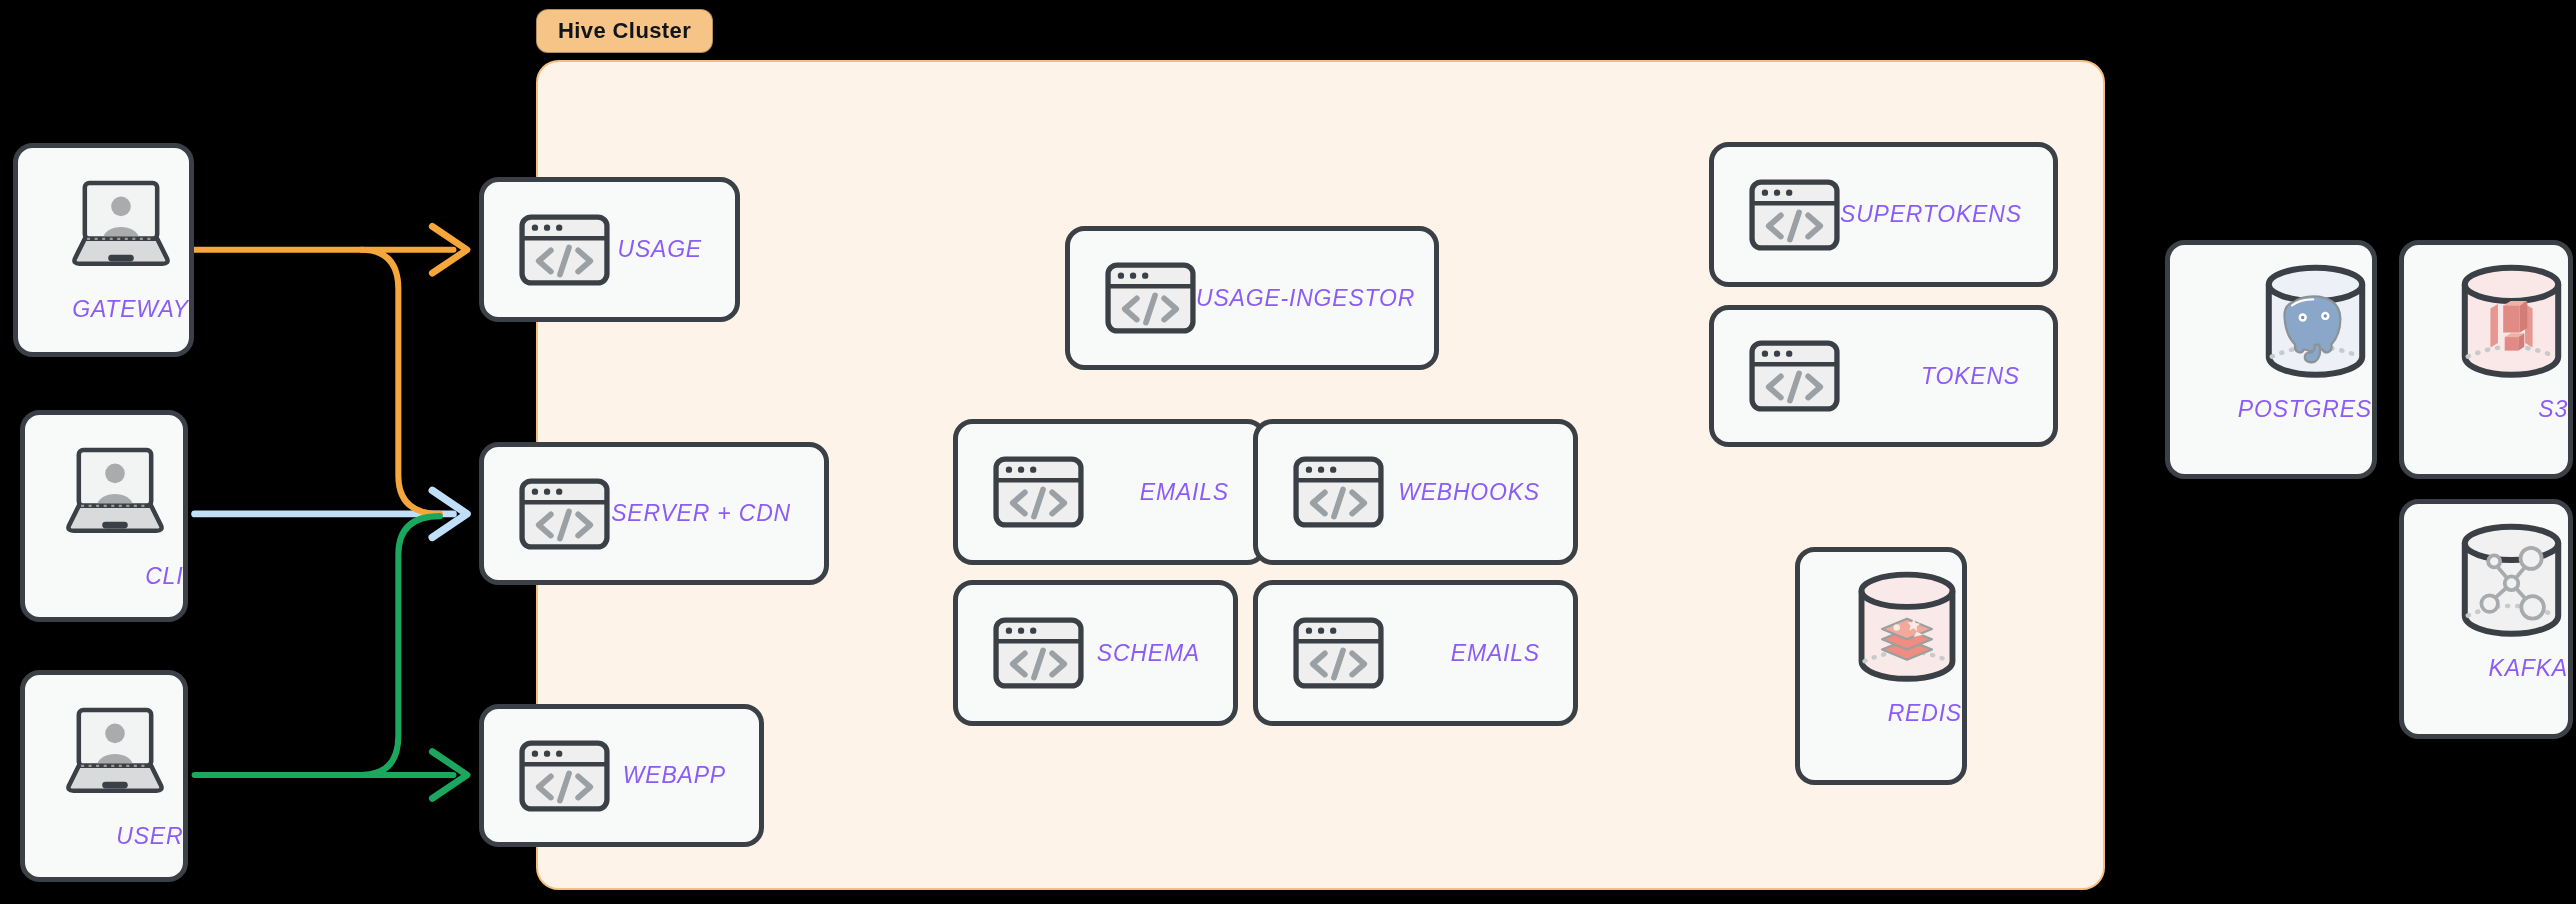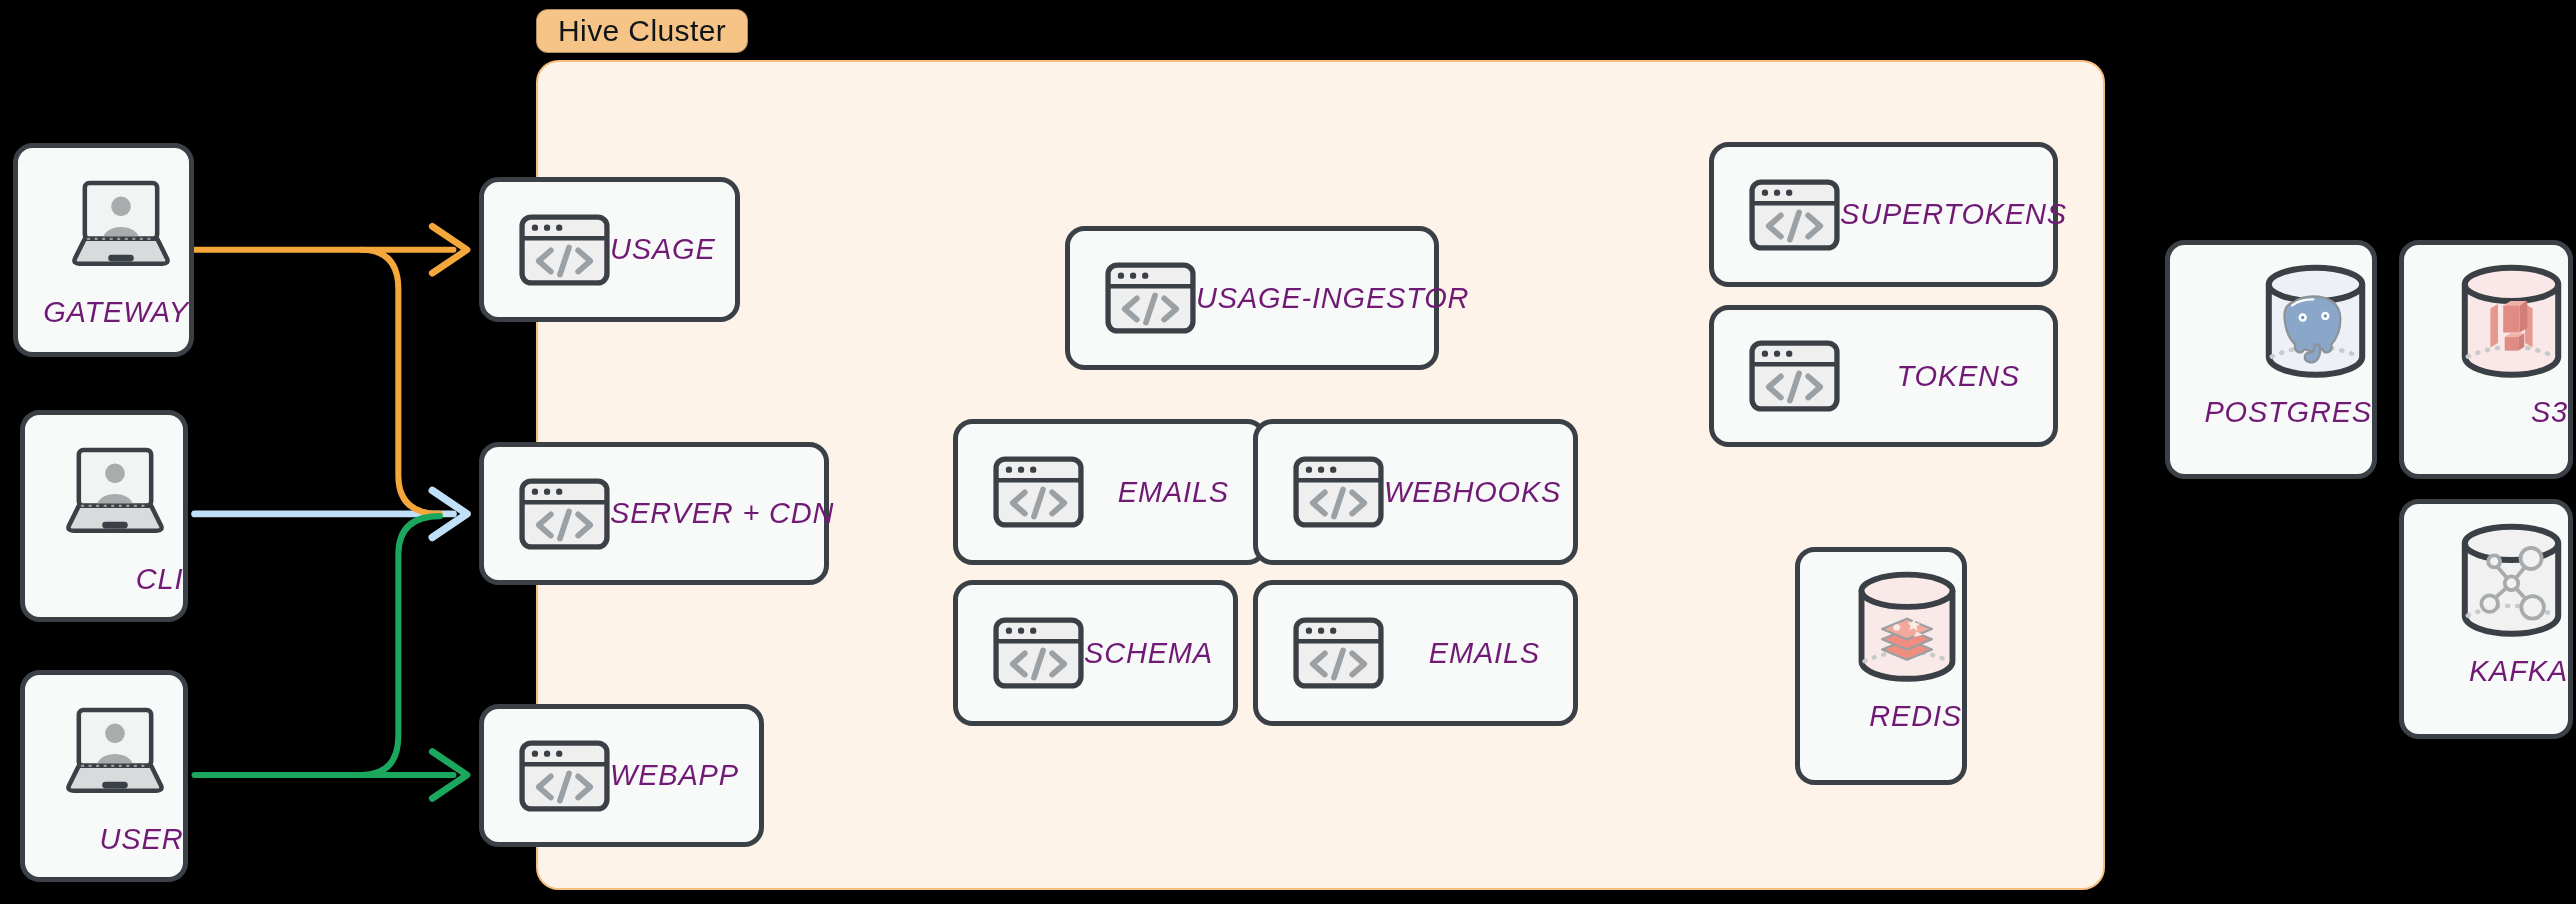--- a/index.html
+++ b/index.html
@@ -11,38 +11,38 @@
     background:var(--clusterFill,#FDF3E9);
     border:2.3px solid var(--clusterBorder,#F5BE7E);
     border-radius:22.6px;box-sizing:border-box;
   }
   .badge{
     position:absolute;left:536px;top:9px;height:44px;
     display:flex;align-items:center;padding:0 21px;
     background:var(--badgeFill,#F6C487);
     border:1.5px solid rgba(0,0,0,.28);
     border-radius:12px;box-sizing:border-box;
-    font-size:30px;font-weight:400;color:#111418;letter-spacing:0.4px;
+    font-size:22px;font-weight:700;color:#111418;letter-spacing:0.4px;
   }
 
   .arrows{position:absolute;left:0;top:0;width:2576px;height:904px;}
 
   .node{
     position:absolute;background:var(--nodeFill,#F8F9F9);
     border:5.3px solid var(--ink,#3A4045);
     border-radius:19.6px;box-sizing:border-box;
     display:flex;
   }
   .hbox{flex-direction:row;align-items:center;justify-content:space-between;padding:0 33px 0 35px;}
   .vbox{flex-direction:column;align-items:flex-end;}
   .client{padding-top:32px;gap:18px;}
   .db{padding-top:15px;gap:15px;}
 
   .hlabel,.vlabel{
-    font-style:italic;font-weight:500;font-size:29px;color:#701a75;
+    font-style:italic;font-weight:500;font-size:23px;color:#8b5cf6;
     letter-spacing:0.8px;white-space:nowrap;
   }
   .codewin{width:91px;height:72px;flex:none;}
   .laptop{width:136px;height:98px;flex:none;}
   .dbicon{width:113px;height:121px;flex:none;}
   .redis-icon .dbicon{width:110px;height:118px;}
 </style>
 </head>
 <body>
 

